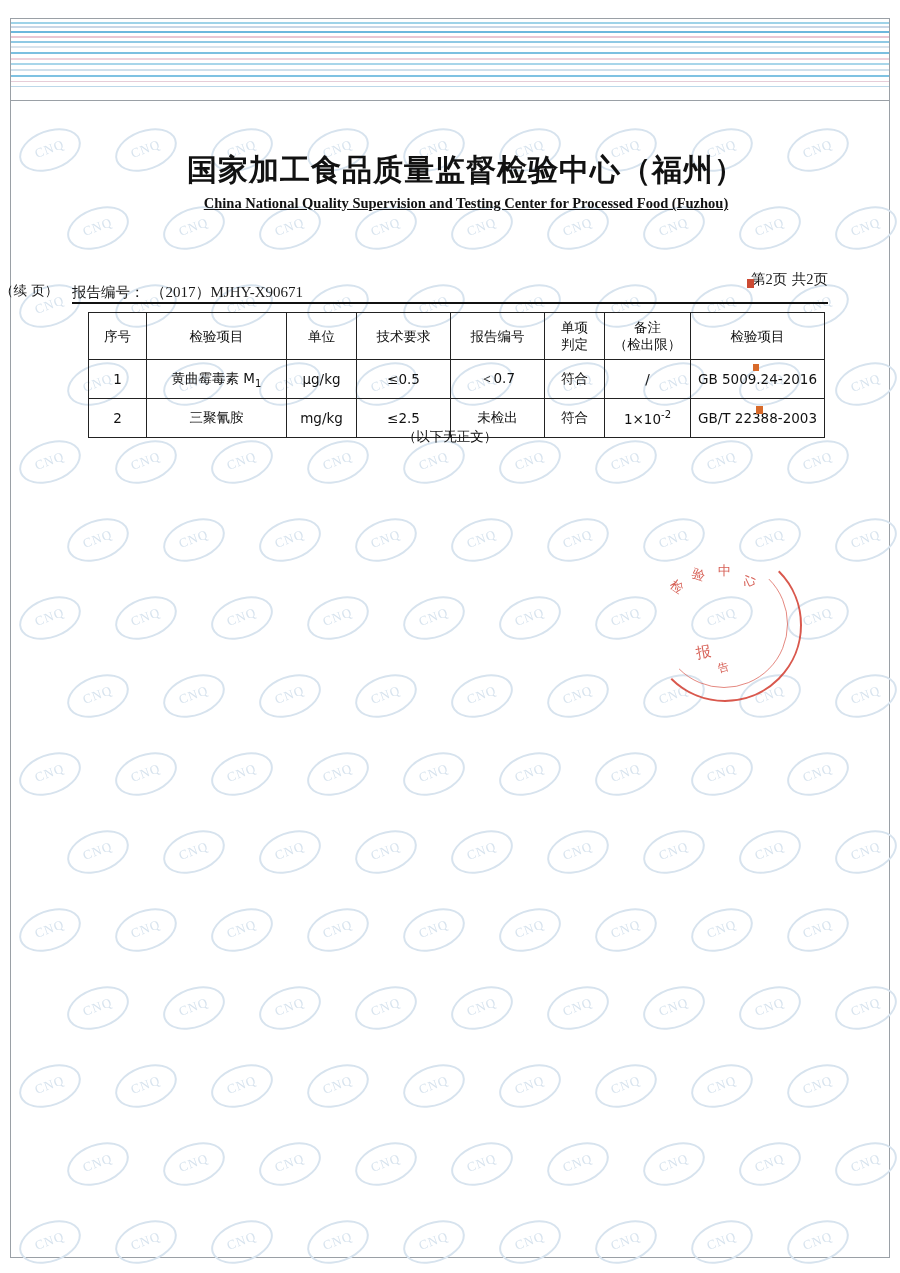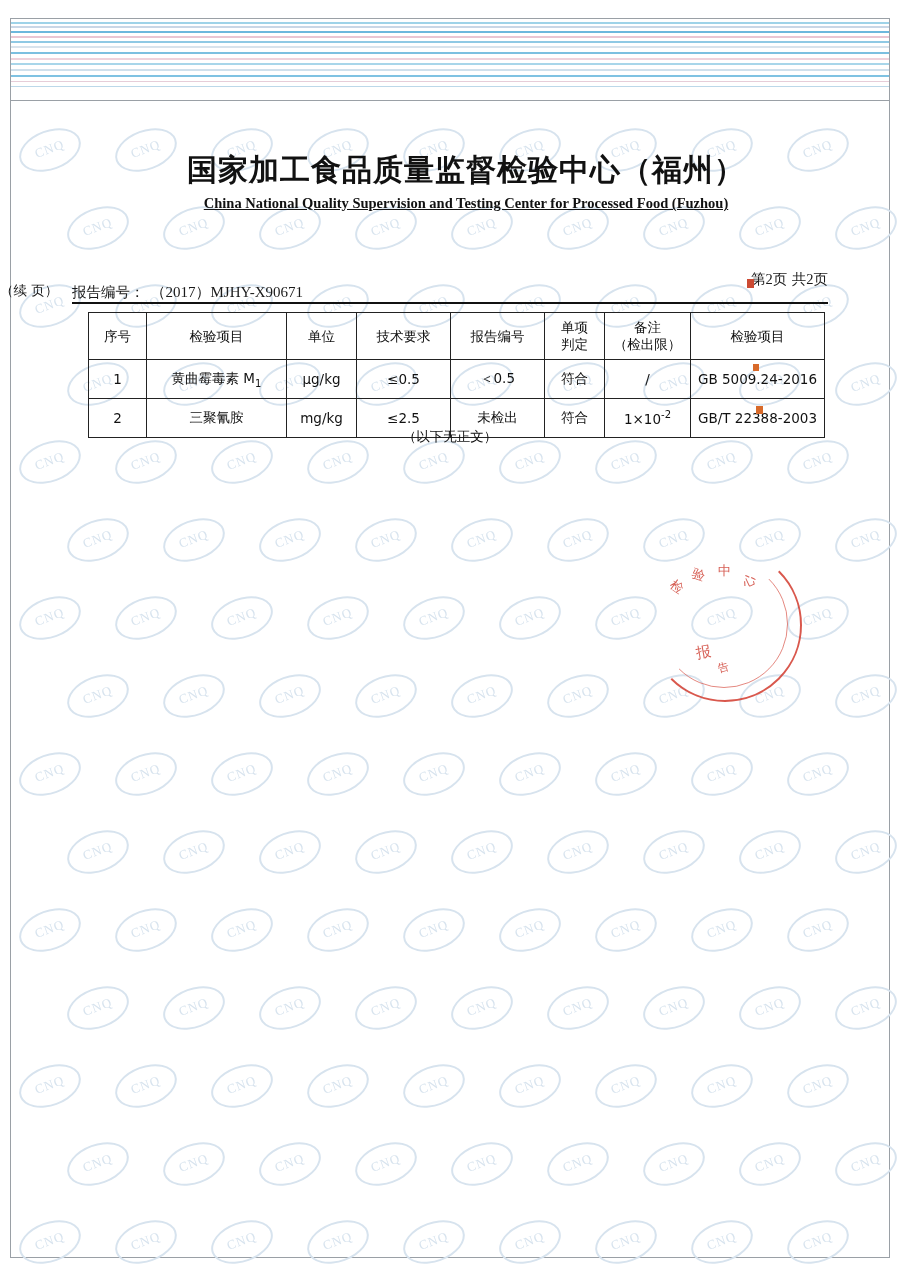--- a/index.html
+++ b/index.html
@@ -496,21 +496,21 @@
         </th>
         <th>检验项目</th>
       </tr>
     </thead>
     <tbody>
       <tr>
         <td class="num">1</td>
         <td class="item"><span>黄曲霉毒素 M</span><sub>1</sub></td>
         <td class="unit">μg/kg</td>
         <td class="req">≤0.5</td>
-        <td class="result">＜0.5</td>
+        <td class="result">＜0.7</td>
         <td class="item">符合</td>
         <td class="remark">/</td>
         <td class="method">GB 5009.24-2016</td>
       </tr>
       <tr>
         <td class="num">2</td>
         <td class="item">三聚氰胺</td>
         <td class="unit">mg/kg</td>
         <td class="req">≤2.5</td>
         <td class="item">未检出</td>

